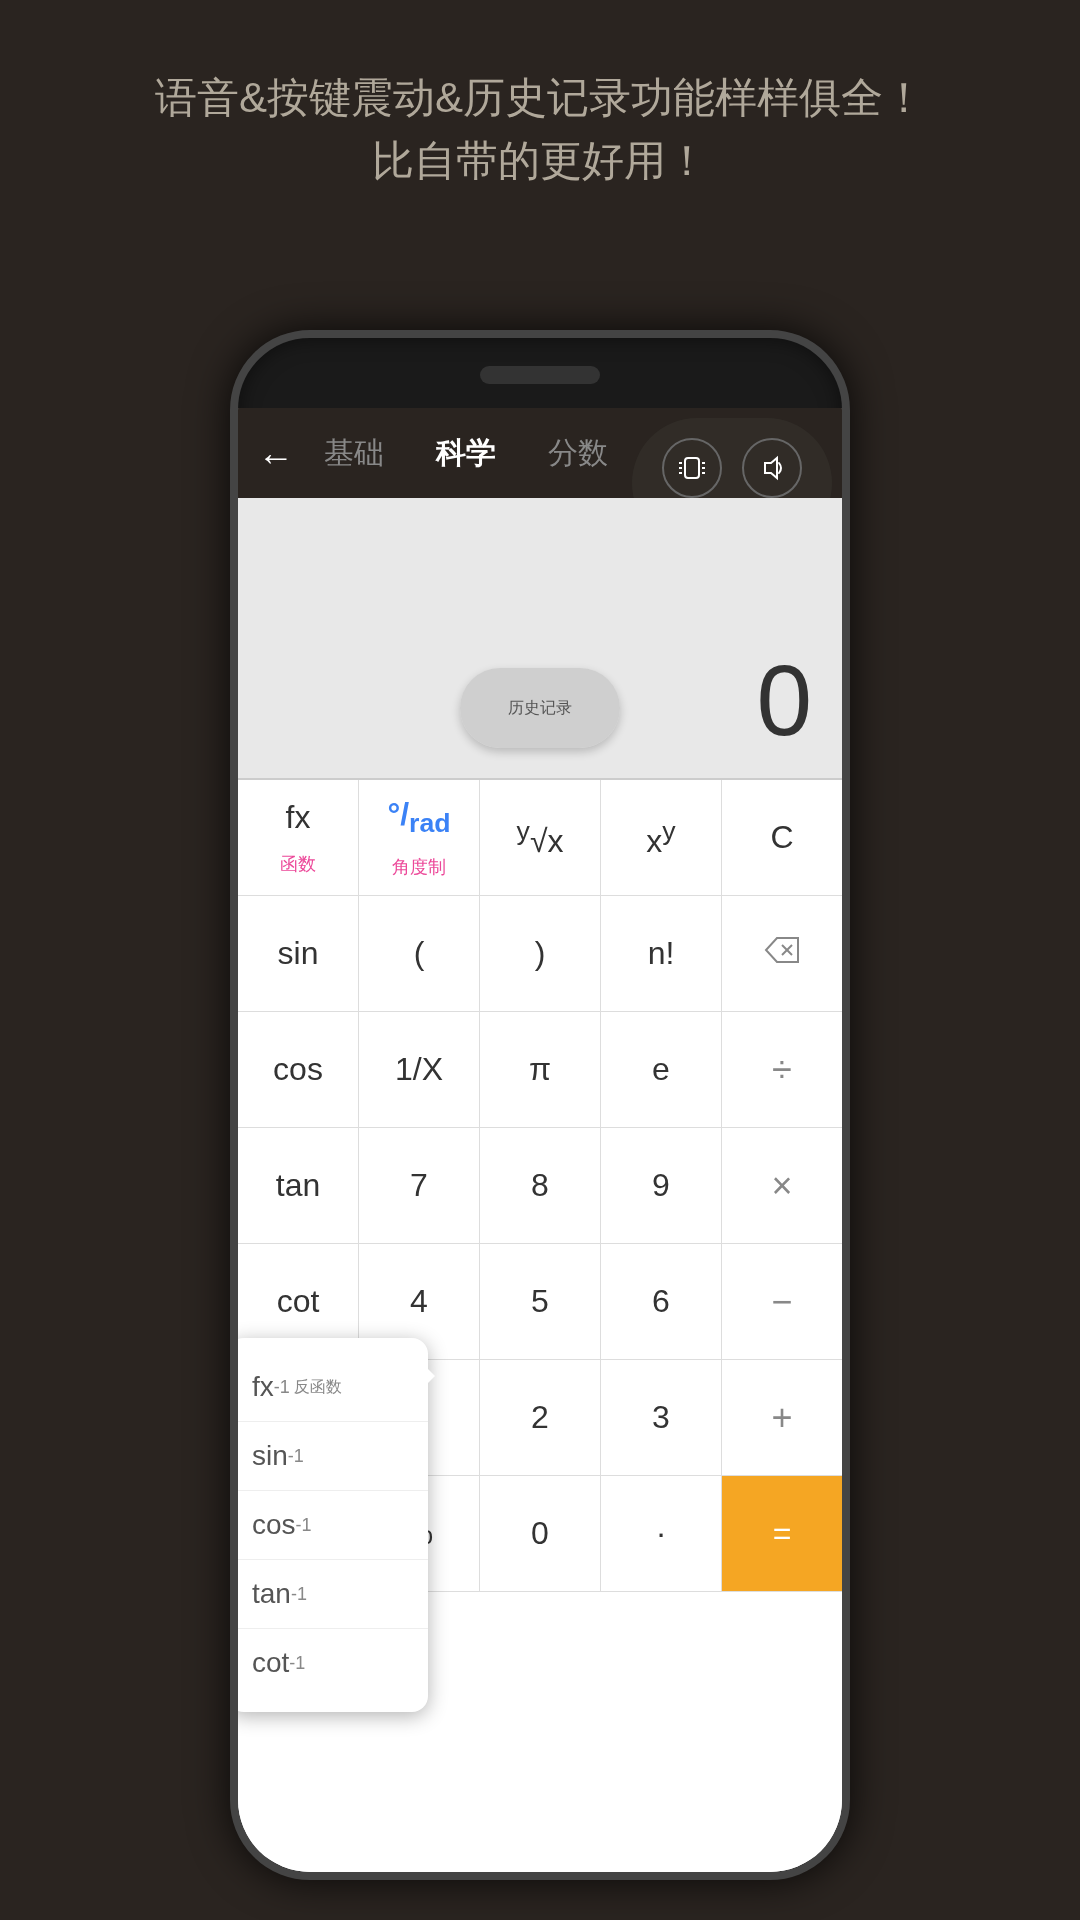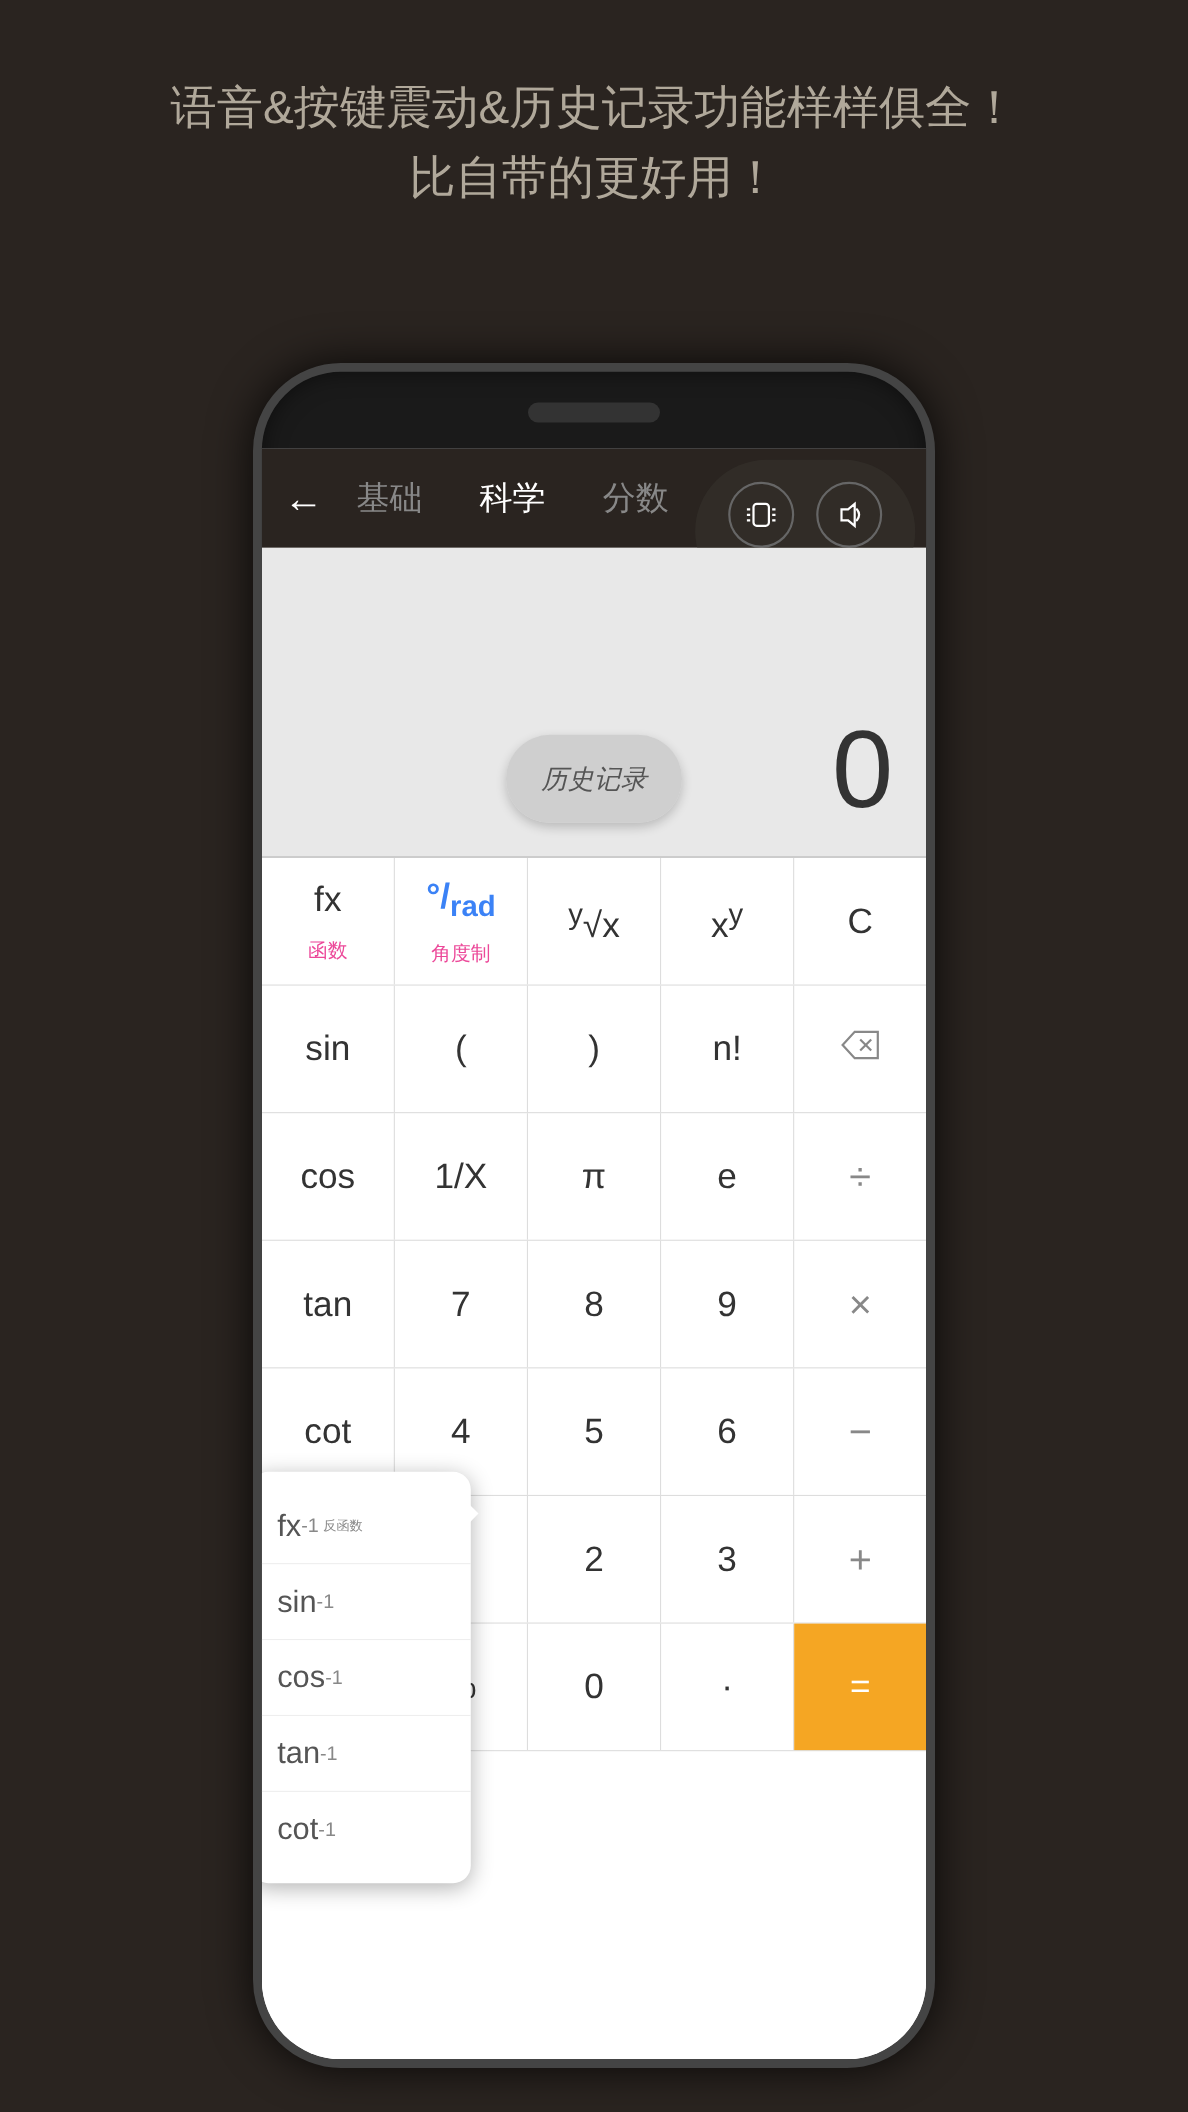--- a/index.html
+++ b/index.html
@@ -104,21 +104,21 @@
     }
 
     .nav-tab {
       color: #888;
       font-size: 30px;
       cursor: pointer;
     }
 
     .nav-tab.active {
       color: white;
-      font-weight: normal;
+      font-weight: bold;
     }
 
     
     .settings-popup {
       position: absolute;
       top: 10px;
       right: 10px;
       width: 200px;
       height: 130px;
       background: rgba(50,45,40,0.95);
@@ -176,25 +176,24 @@
       left: 50%;
       transform: translateX(-50%);
       bottom: 30px;
       width: 160px;
       height: 80px;
       background: rgba(200,200,200,0.8);
       border-radius: 40px;
       display: flex;
       align-items: center;
       justify-content: center;
-      font-size: 24px;
+      font-size: 16px;
       color: #555;
       cursor: pointer;
       box-shadow: 0 4px 10px rgba(0,0,0,0.2);
-      font-style: italic;
     }
 
     
     .divider {
       height: 2px;
       background: #ccc;
     }
 
     
     .keyboard {
@@ -271,21 +270,21 @@
     .inv-item:last-child {
       border-bottom: none;
     }
 
     .inv-item sup {
       font-size: 18px;
       color: #888;
     }
 
     .inv-label-small {
-      font-size: 12px;
+      font-size: 16px;
       color: #888;
       margin-left: 4px;
     }
 
     
     .inverse-popup::after {
       content: '';
       position: absolute;
       right: -15px;
       top: 30px;

